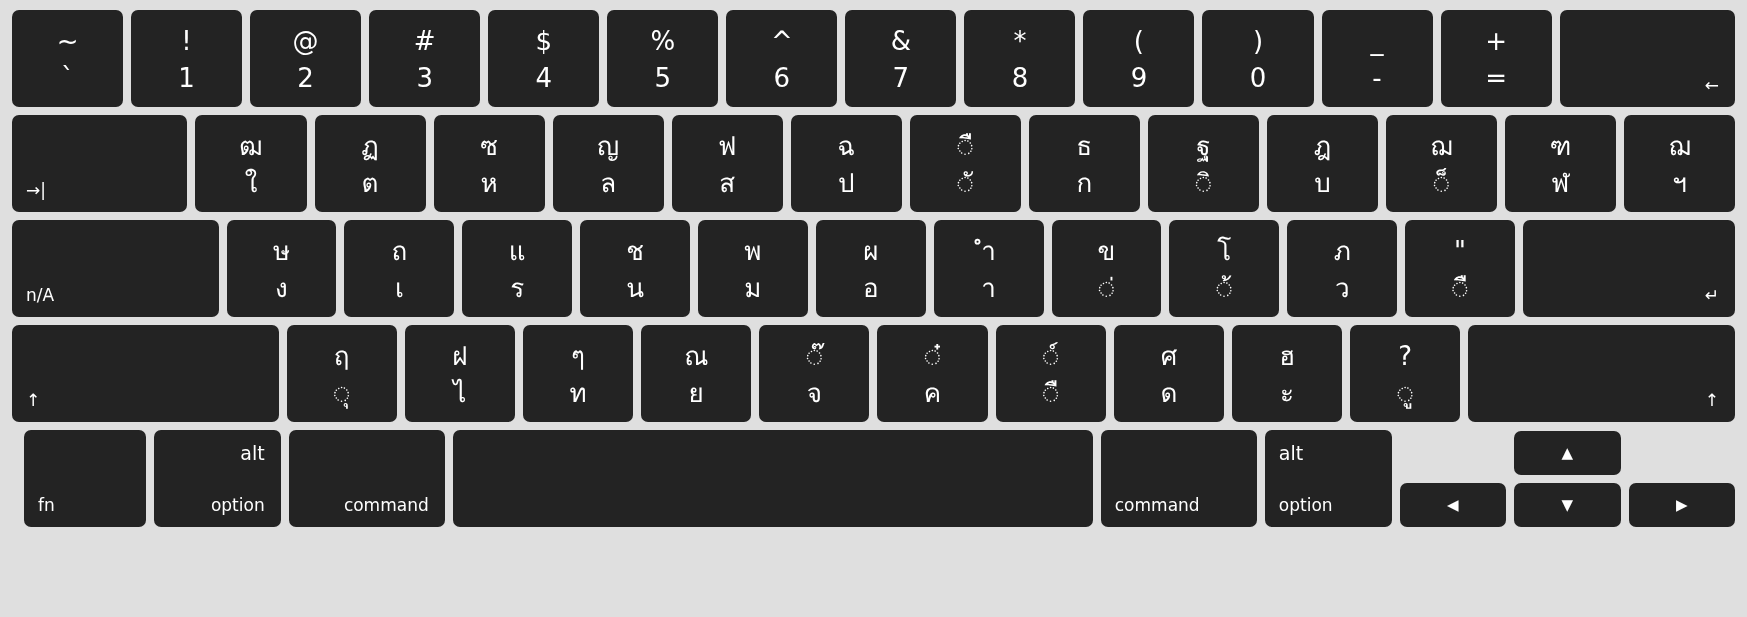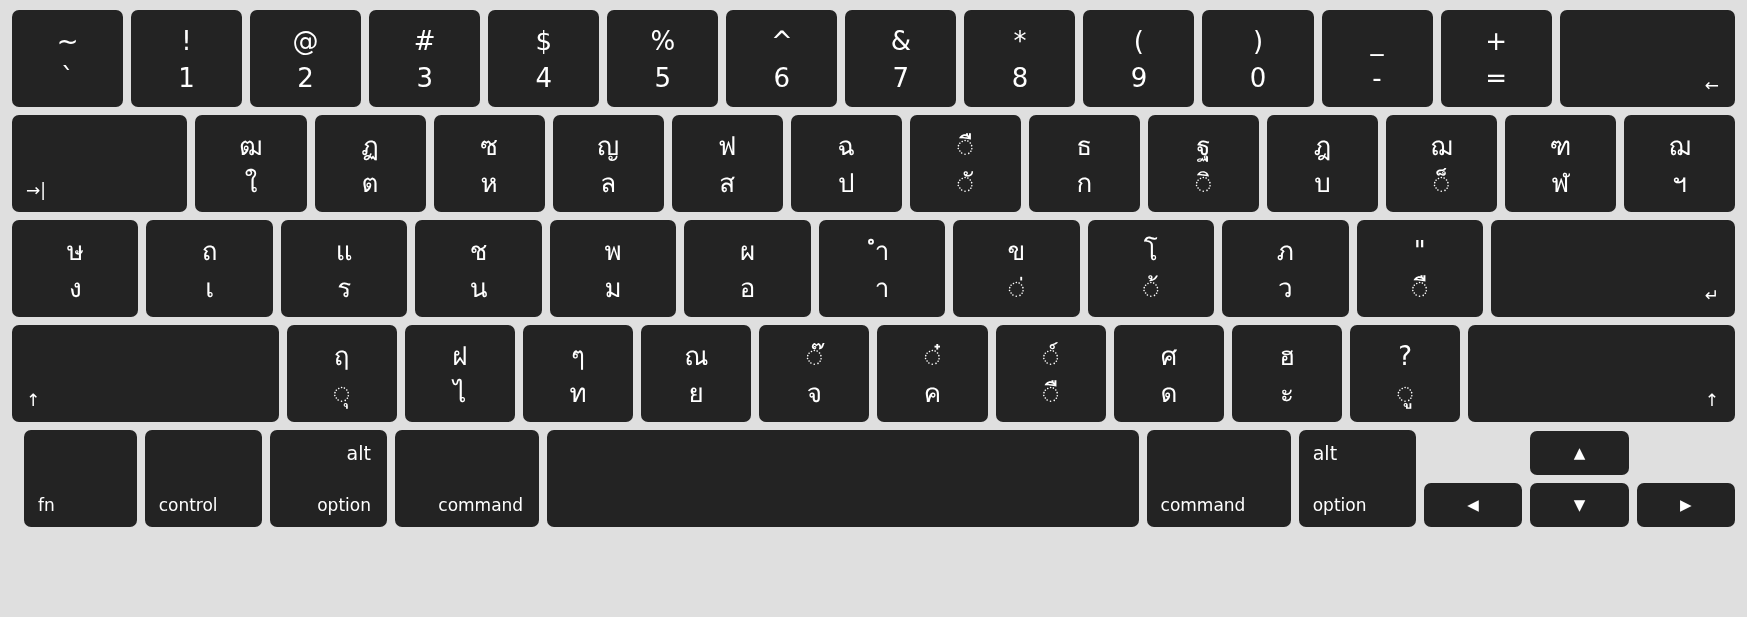--- a/index.html
+++ b/index.html
@@ -235,20 +235,23 @@
       <span class="lbl top-c thai">ฑ</span>
       <span class="lbl bot-c thai">ฬ</span>
     </div>
     <div class="key u1">
       <span class="lbl top-c thai">ฌ</span>
       <span class="lbl bot-c thai">ฯ</span>
     </div>
   </div>
 
   <div class="kb-row">
+    <div class="key u-caps">
+      <span class="lbl bl">n/A</span>
+    </div>
     <div class="key u1">
       <span class="lbl top-c thai">ษ</span>
       <span class="lbl bot-c thai">ง</span>
     </div>
     <div class="key u1">
       <span class="lbl top-c thai">ถ</span>
       <span class="lbl bot-c thai">เ</span>
     </div>
     <div class="key u1">
       <span class="lbl top-c thai">แ</span>
@@ -336,23 +339,20 @@
       <span class="lbl bot-c thai">◌ู</span>
     </div>
     <div class="key u-shiftR">
       <span class="lbl br glyph">↑</span>
     </div>
   </div>
 
   <div class="kb-row">
     <div class="key u-fn">
       <span class="lbl bl">fn</span>
-    </div>
-    <div class="key u-ctrl">
-      <span class="lbl bl">control</span>
     </div>
     <div class="key u-opt">
       <span class="lbl tr">alt</span>
       <span class="lbl br">option</span>
     </div>
     <div class="key u-cmd">
       <span class="lbl br">command</span>
     </div>
     <div class="key u-space"></div>
     <div class="key u-cmdR">

